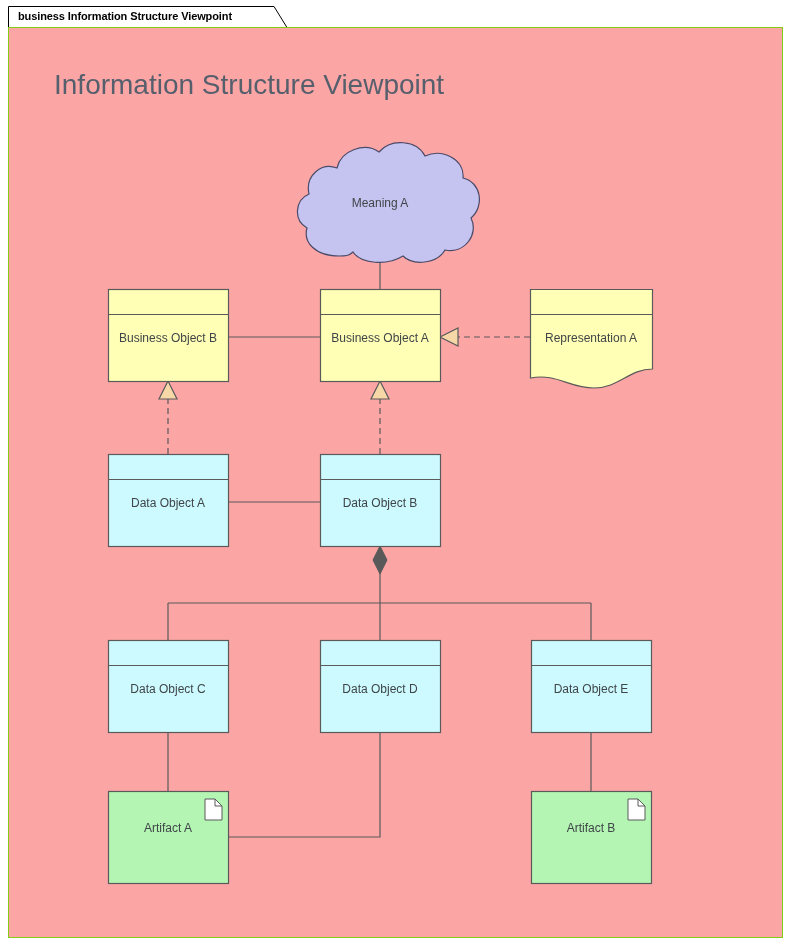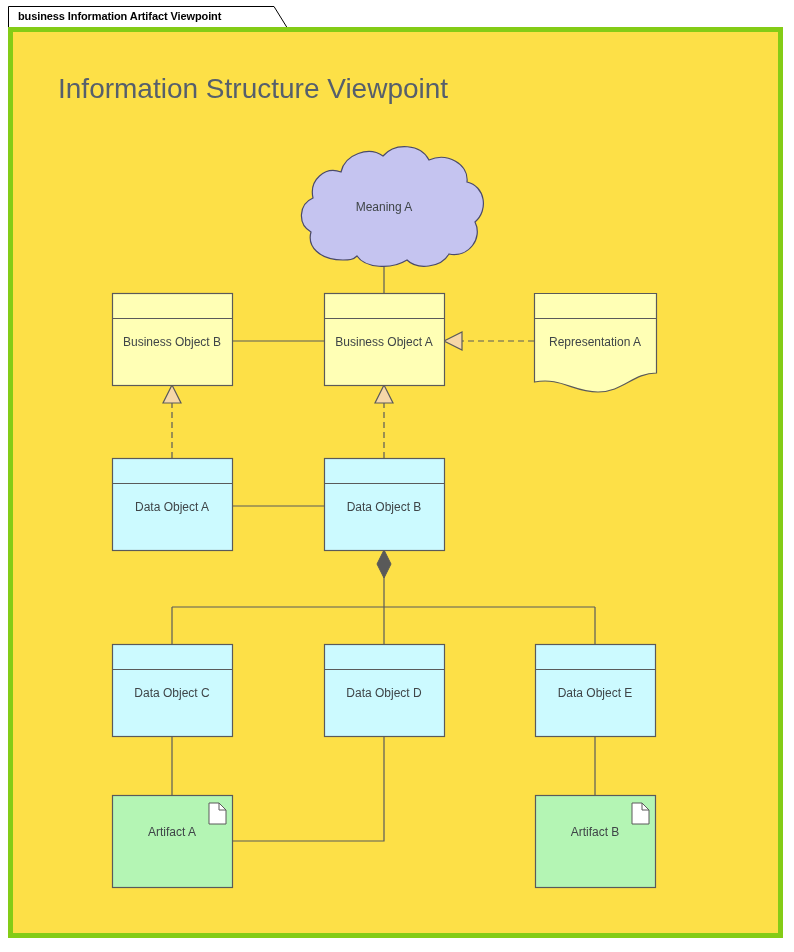--- a/index.html
+++ b/index.html
@@ -41,22 +41,22 @@
     letter-spacing: -0.1px;
   }
 
   
   #canvas {
     position: absolute;
     left: 8px;
     top: 27px;
     width: 775px;
     height: 911px;
-    border: 5px solid #84cc16;
-    background: #fde047;
+    border: 1px solid #84cc16;
+    background: #fca5a5;
     box-sizing: border-box;
     overflow: hidden;
   }
 
   #diagram-title {
     position: absolute;
     left: 45px;
     top: 41px;
     font-size: 28px;
     font-weight: 300;
@@ -81,21 +81,21 @@
     fill: #3f4548;
   }
 </style>
 </head>
 <body>
 
 <div id="tab-strip">
   <svg id="tab-shape" viewBox="0 0 280 22">
     <path d="M 0.5 21.5 L 0.5 0.5 L 266 0.5 L 279 21.5 Z" fill="#ffffff" stroke="#000000" stroke-width="1"></path>
   </svg>
-  <div id="tab-label">business Information Artifact Viewpoint</div>
+  <div id="tab-label">business Information Structure Viewpoint</div>
 </div>
 
 <div id="canvas">
 
   <div id="diagram-title">Information Structure Viewpoint</div>
 
   <svg class="layer" id="edge-layer" viewBox="0 0 775 911">
 
     <line x1="371" y1="212" x2="371" y2="261" stroke="#5a5a5a" stroke-width="1.2"></line>
 

